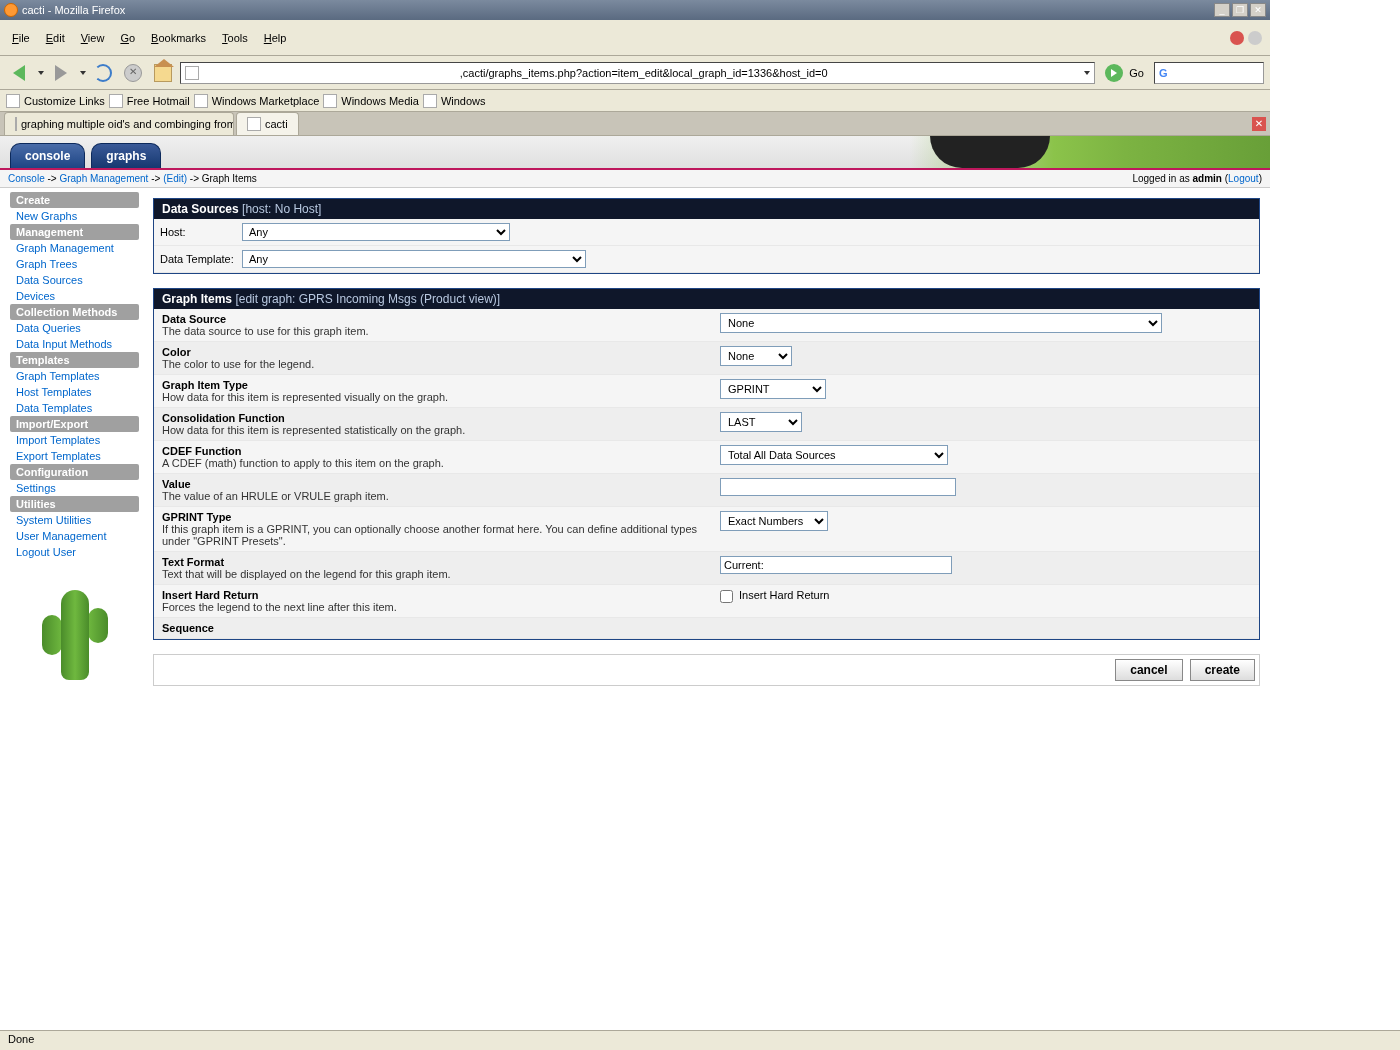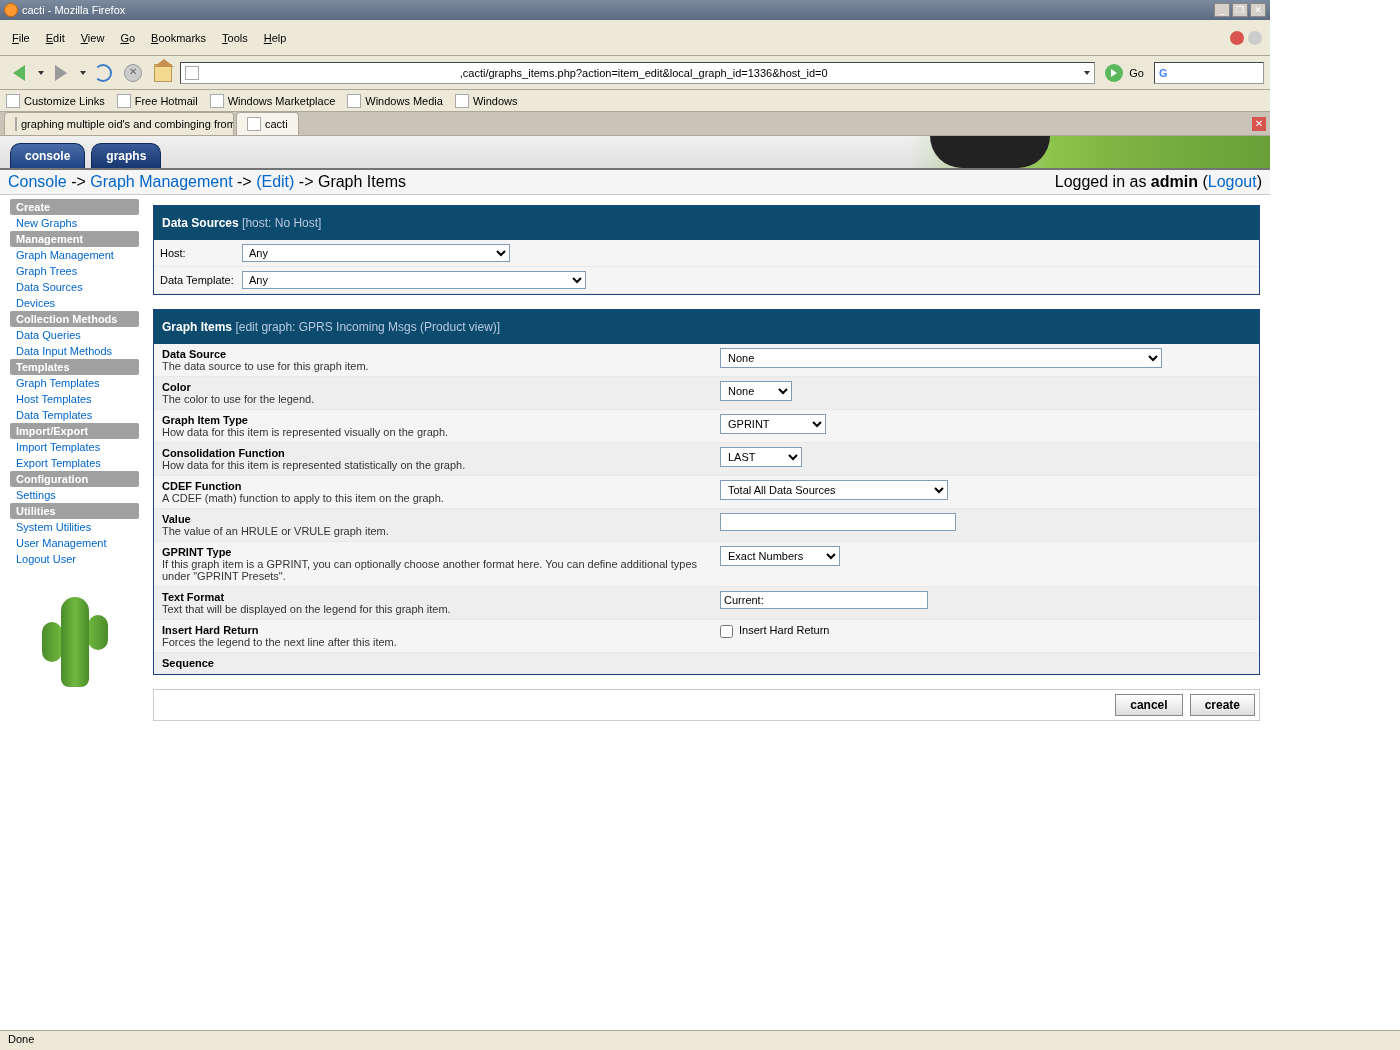--- a/index.html
+++ b/index.html
@@ -22,47 +22,47 @@
 .stop-icon { width: 18px; height: 18px; background: #ccc; border-radius: 50%; border: 1px solid #999; position: relative; }
 .stop-icon::after { content: "✕"; position: absolute; top: 1px; left: 4px; font-size: 10px; color: #666; }
 .home-icon { width: 18px; height: 18px; background: #f5d98f; border: 1px solid #b89a5e; position: relative; }
 .home-icon::before { content: ""; position: absolute; top: -6px; left: -1px; width: 0; height: 0; border-left: 10px solid transparent; border-right: 10px solid transparent; border-bottom: 8px solid #c89050; }
 .urlbar { flex: 1; height: 22px; background: #fff; border: 1px inset #999; display: flex; align-items: center; padding: 0 4px; font-size: 11px; gap: 40px; }
 .page-icon { width: 14px; height: 14px; background: #fff; border: 1px solid #aaa; margin-right: 6px; }
 .go-btn { width: 18px; height: 18px; background: #5cb85c; border-radius: 50%; margin-left: 6px; display: flex; align-items: center; justify-content: center; }
 .go-btn::after { content: ""; width: 0; height: 0; border-top: 4px solid transparent; border-bottom: 4px solid transparent; border-left: 6px solid #fff; }
 .search-box { width: 110px; height: 22px; background: #fff; border: 1px inset #999; margin-left: 6px; display: flex; align-items: center; padding: 0 4px; }
 .search-box::before { content: "G"; font-weight: bold; color: #4285f4; margin-right: 2px; }
-.bookmarkbar { background: #ece9d8; height: 22px; display: flex; align-items: center; padding: 0 6px; gap: 12px; font-size: 11px; border-bottom: 1px solid #aca899; }
+.bookmarkbar { background: #ece9d8; height: 22px; display: flex; align-items: center; padding: 0 6px; gap: 4px; font-size: 11px; border-bottom: 1px solid #aca899; }
 .bm-item { display: flex; align-items: center; gap: 4px; cursor: pointer; }
 .bm-icon { width: 14px; height: 14px; background: #fff; border: 1px solid #aaa; }
 .tabbar { background: #c8c4b8; height: 24px; display: flex; align-items: flex-end; padding: 0 4px; border-bottom: 1px solid #aca899; position: relative; }
 .tab { background: #ece9d8; border: 1px solid #aca899; border-bottom: none; padding: 4px 10px; margin-right: 2px; font-size: 11px; display: flex; align-items: center; gap: 4px; cursor: pointer; border-radius: 4px 4px 0 0; max-width: 230px; white-space: nowrap; overflow: hidden; }
 .tab.active { background: #f5f3ea; }
 .tab-close { margin-left: auto; width: 14px; height: 14px; background: #d9534f; color: #fff; font-size: 10px; text-align: center; line-height: 14px; cursor: pointer; position: absolute; right: 4px; top: 5px; }
 .app-header { height: 32px; background: linear-gradient(#f0f0f0, #e0e0e0); position: relative; overflow: hidden; }
 .app-tabs { position: absolute; left: 10px; bottom: 0; display: flex; gap: 6px; }
 .app-tab { background: linear-gradient(#4a6ca8, #1e4584); color: #fff; padding: 5px 14px; border-radius: 10px 10px 0 0; font-size: 12px; font-weight: bold; cursor: pointer; border: 1px solid #0d2a5c; border-bottom: none; }
 .app-tab.inactive { background: linear-gradient(#3a5a98, #163870); }
 .header-art { position: absolute; right: 0; top: 0; width: 360px; height: 32px; background: linear-gradient(90deg, transparent, #8bc34a 40%, #7cb342 60%, #689f38); }
 .header-art::before { content: ""; position: absolute; left: 20px; top: 0; width: 120px; height: 32px; background: #222; border-radius: 0 0 60px 60px; }
-.breadcrumb-row { background: #f5f5f5; border-top: 2px solid #737373; border-bottom: 1px solid #ccc; padding: 3px 8px; font-size: 16px; display: flex; }
+.breadcrumb-row { background: #f5f5f5; border-top: 2px solid #be185d; border-bottom: 1px solid #ccc; padding: 3px 8px; font-size: 10px; display: flex; }
 .breadcrumb-row a { color: #0066cc; text-decoration: none; }
 .login-info { margin-left: auto; }
 .main-layout { display: flex; margin-left: 8px; }
 .sidebar { width: 135px; background: #fff; padding: 4px 4px 4px 2px; }
 .side-head { background: #a0a0a0; color: #fff; font-weight: bold; padding: 2px 6px; font-size: 11px; border-radius: 2px; }
 .side-link { color: #0066cc; padding: 2px 6px; font-size: 11px; cursor: pointer; display: block; }
 .cactus { width: 70px; height: 110px; margin: 20px auto; position: relative; }
 .cactus-body { width: 28px; height: 90px; background: linear-gradient(90deg, #4a8c2a, #6fb83f, #4a8c2a); border-radius: 14px 14px 8px 8px; position: absolute; left: 21px; top: 10px; }
 .cactus-arm-l { width: 20px; height: 40px; background: linear-gradient(90deg, #4a8c2a, #6fb83f); border-radius: 10px; position: absolute; left: 2px; top: 35px; }
 .cactus-arm-r { width: 20px; height: 35px; background: linear-gradient(90deg, #6fb83f, #4a8c2a); border-radius: 10px; position: absolute; right: 2px; top: 28px; }
 .content { flex: 1; padding: 10px 10px 4px 10px; }
 .panel { border: 1px solid #1e4584; margin-bottom: 14px; }
-.panel-head { background: #0c4a6e; color: #fff; font-weight: bold; padding: 10px 8px; font-size: 12px; }
+.panel-head { background: #0f172a; color: #fff; font-weight: bold; padding: 3px 8px; font-size: 12px; }
 .panel-head .sub { color: #b8c8e0; font-weight: normal; }
 .panel-body { background: #f5f5f5; }
 .form-row { display: flex; align-items: center; padding: 4px 6px; border-bottom: 1px solid #e8e8e8; }
 .form-label { width: 82px; font-size: 11px; }
 .form-row select, .form-row input[type=text] { font-size: 11px; padding: 1px 2px; border: 1px solid #7f9db9; background: #fff; }
 .item-row { padding: 4px 8px; display: flex; border-bottom: 1px solid #e8e8e8; }
 .item-row.alt { background: #eeeeee; }
 .item-desc { flex: 0 0 558px; font-size: 11px; }
 .item-desc strong { display: block; font-weight: bold; }
 .item-desc span { color: #333; }
@@ -253,25 +253,25 @@
         <div class="item-row">
             <div class="item-desc"><strong>CDEF Function</strong><span>A CDEF (math) function to apply to this item on the graph.</span></div>
             <div class="item-ctrl"><select style="width:228px"><option>Total All Data Sources</option></select></div>
           </div>
         <div class="item-row alt">
             <div class="item-desc"><strong>Value</strong><span>The value of an HRULE or VRULE graph item.</span></div>
             <div class="item-ctrl"><input type="text" style="width: 236px;" value=""></div>
           </div>
         <div class="item-row">
             <div class="item-desc" style="flex:0 0 558px"><strong>GPRINT Type</strong><span>If this graph item is a GPRINT, you can optionally choose another format here. You can define additional types under "GPRINT Presets".</span></div>
-            <div class="item-ctrl"><select style="width:120px"><option>Exact Numbers</option></select></div>
+            <div class="item-ctrl"><select style="width:108px"><option>Exact Numbers</option></select></div>
           </div>
         <div class="item-row alt">
             <div class="item-desc"><strong>Text Format</strong><span>Text that will be displayed on the legend for this graph item.</span></div>
-            <div class="item-ctrl"><input type="text" style="width: 208px;" value="Current:"></div>
+            <div class="item-ctrl"><input type="text" style="width: 232px;" value="Current:"></div>
           </div>
         <div class="item-row">
             <div class="item-desc"><strong>Insert Hard Return</strong><span>Forces the legend to the next line after this item.</span></div>
             <div class="item-ctrl"><label><input type="checkbox" style=""><span>Insert Hard Return</span></label></div>
           </div>
         <div class="item-row alt">
             <div class="item-desc">
               <strong>Sequence</strong>
             </div>
             <div class="item-ctrl"></div>

